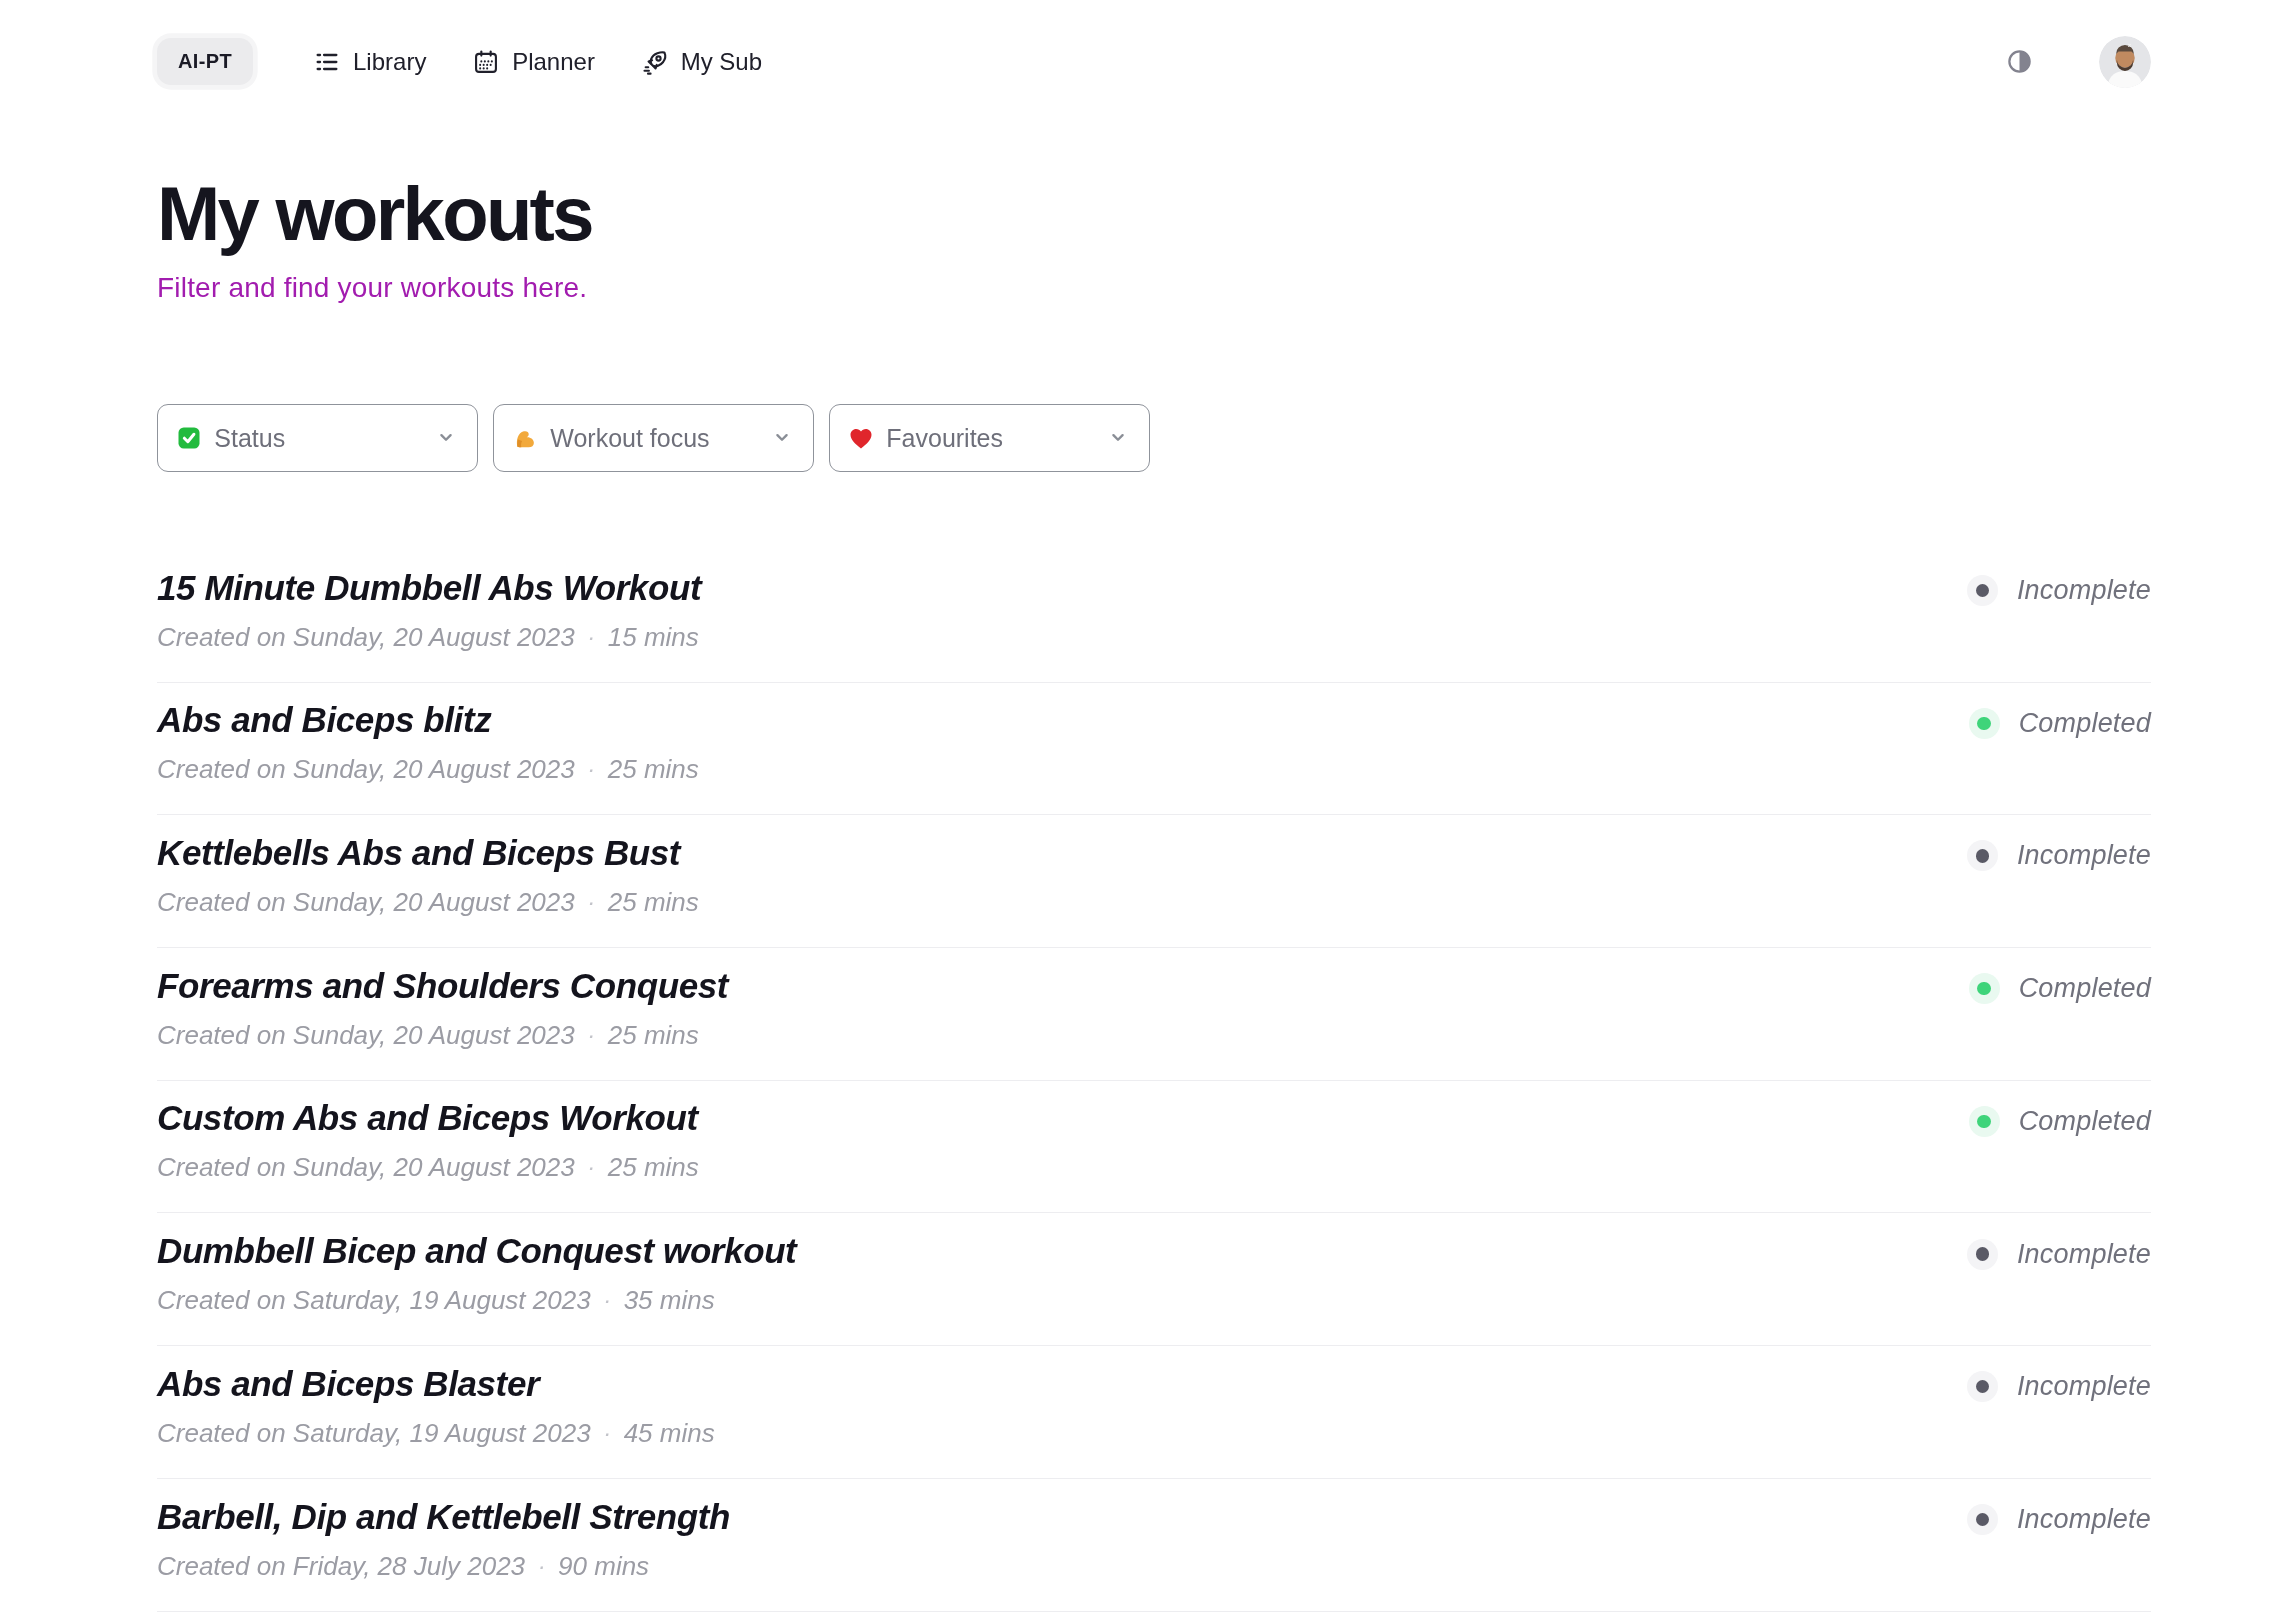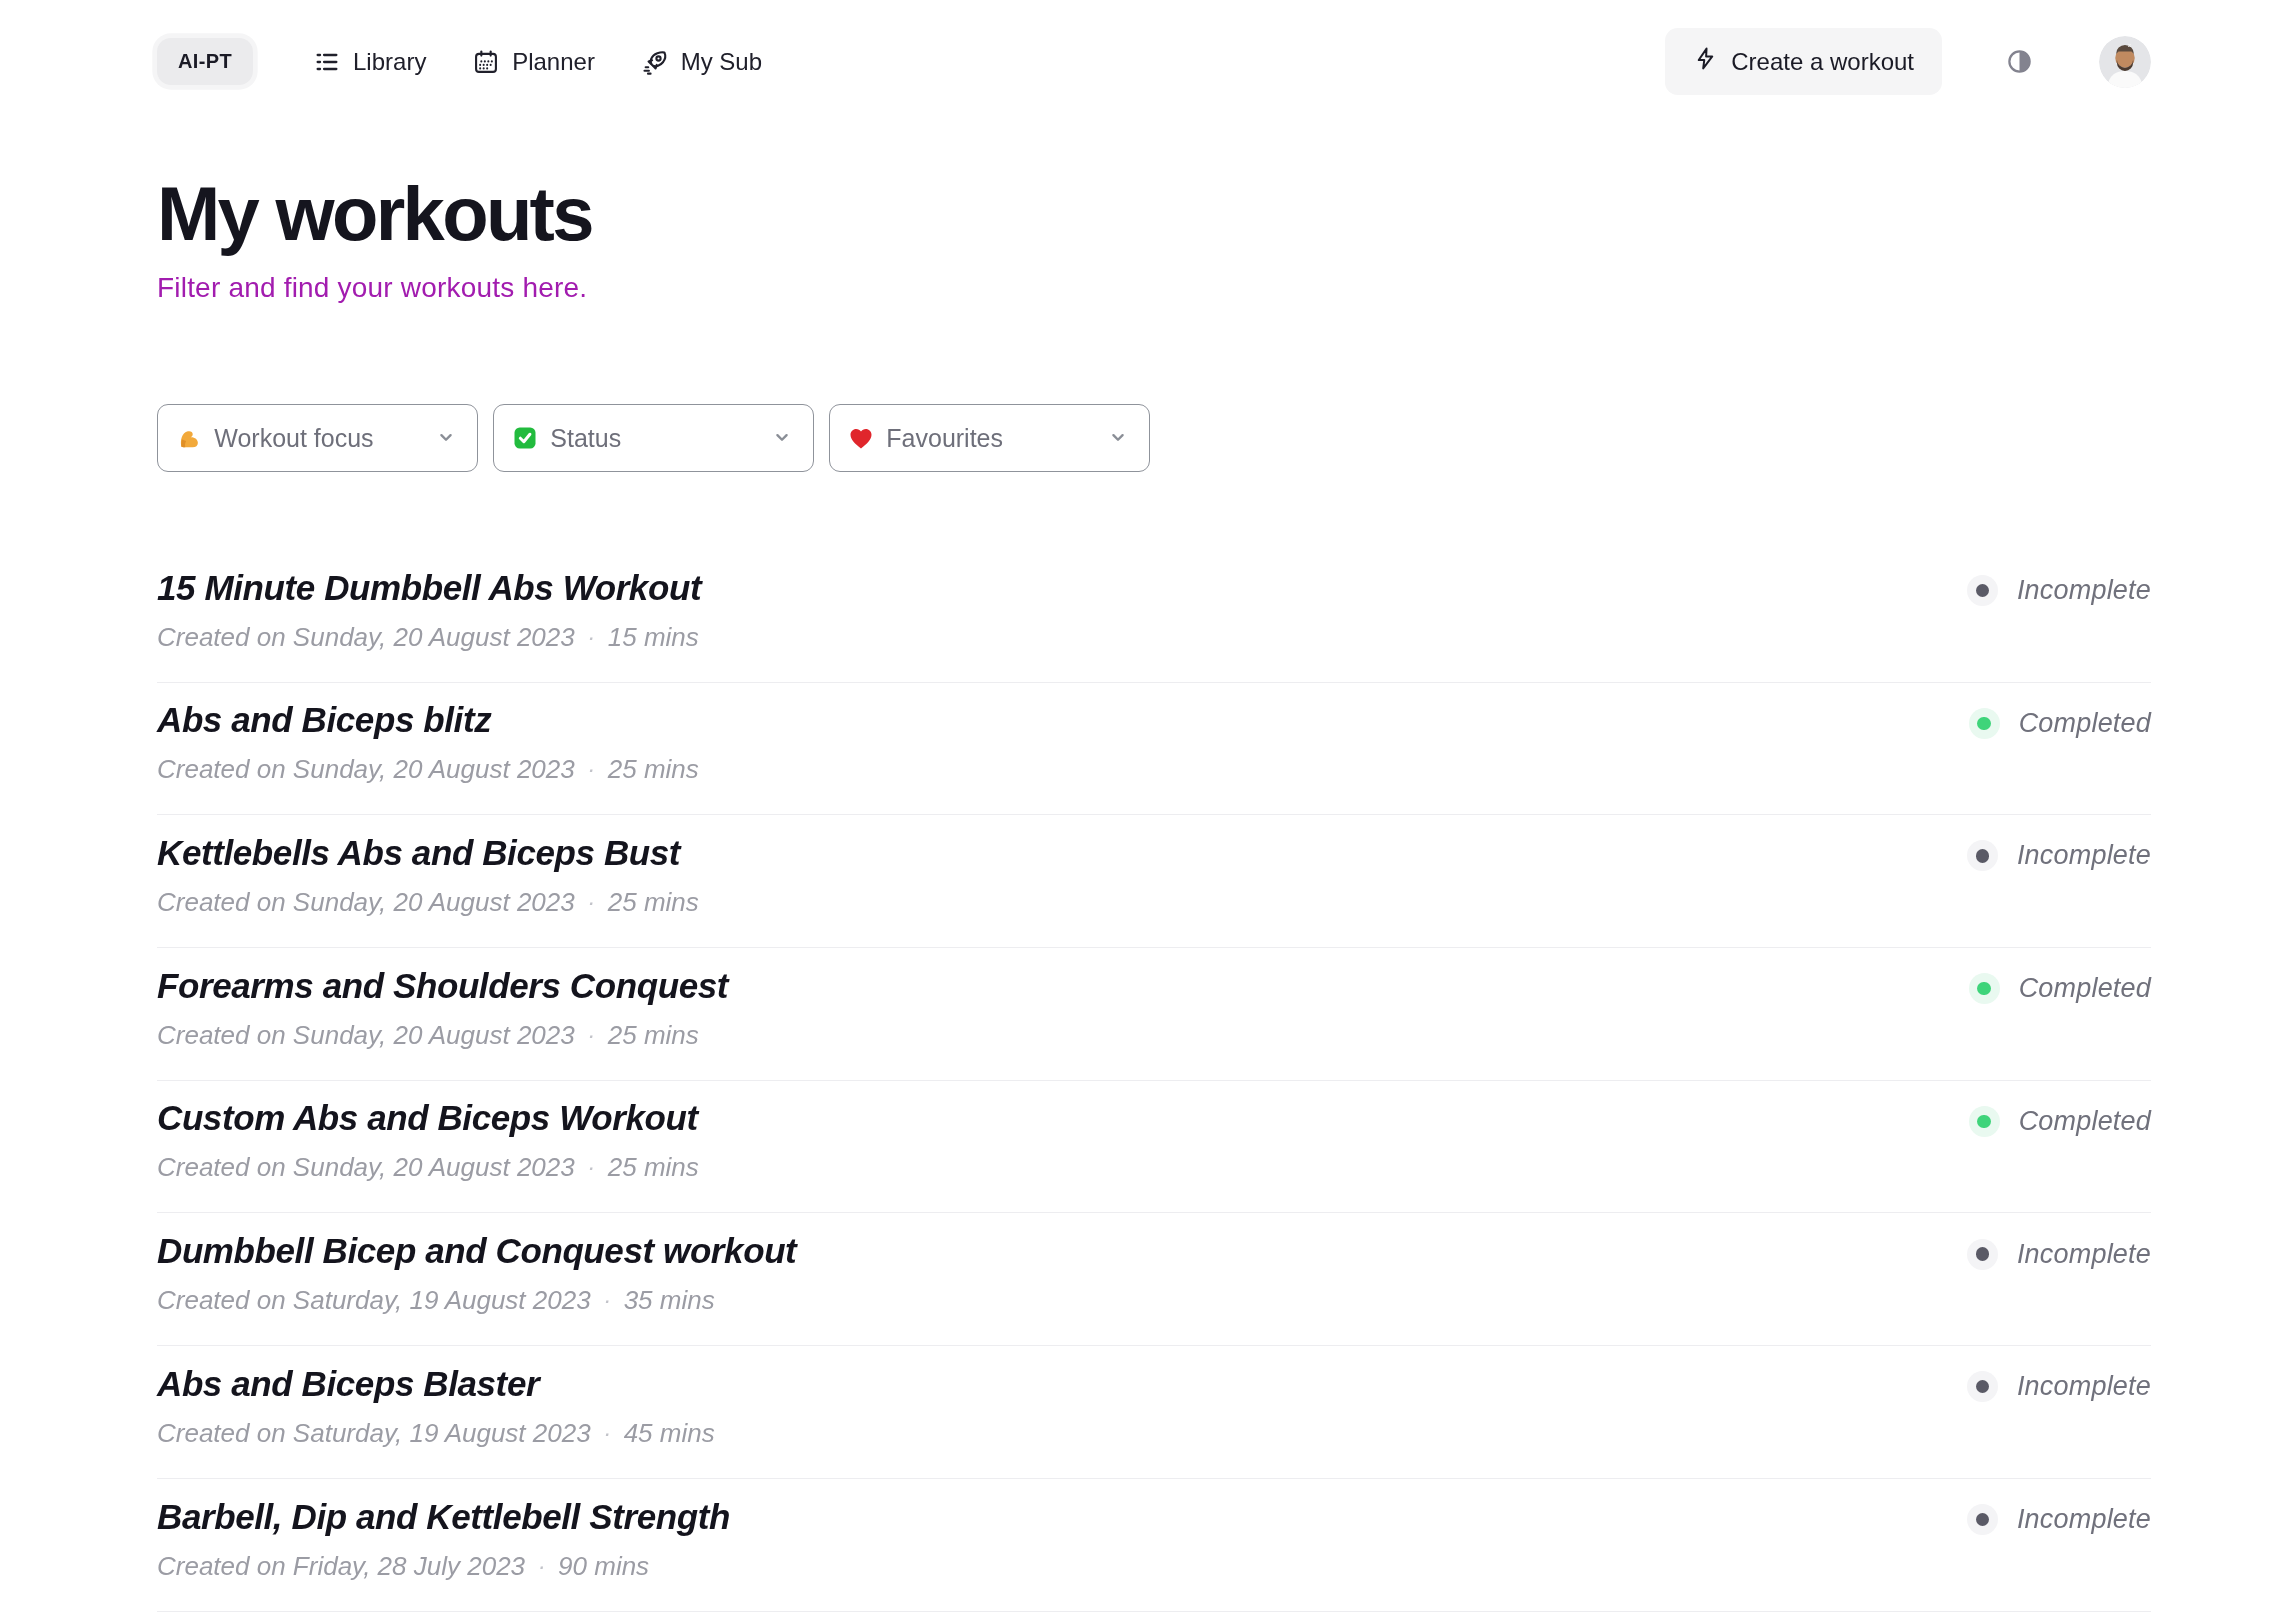--- a/index.html
+++ b/index.html
@@ -156,28 +156,20 @@
             <line x1="4" y1="16.5" x2="6.2" y2="16.5"></line>
             <line x1="3" y1="19.5" x2="6.8" y2="19.5"></line>
             <line x1="6" y1="22" x2="8.2" y2="22"></line>
           </svg>
         </span>
         <span class="lbl">My Sub</span>
       </div>
     </div>
 
     <div class="nav-right">
-      <button class="create-btn">
-        <span>
-          <svg width="25" height="25" viewBox="0 0 24 24" fill="none" stroke="#1b1b26" stroke-width="1.9" stroke-linejoin="round">
-            <path d="M13 2.5 L5.5 13.5 L10.8 13.5 L9.8 21.5 L18.5 10 L12.6 10 Z"></path>
-          </svg>
-        </span>
-        <span>Create a workout</span>
-      </button>
 
       <span class="theme-toggle">
         <svg width="27" height="27" viewBox="0 0 24 24">
           <circle cx="12" cy="12" r="9" fill="none" stroke="#83838f" stroke-width="2"></circle>
           <path d="M12 3 A9 9 0 0 1 12 21 Z" fill="#83838f"></path>
         </svg>
       </span>
 
       <span class="avatar">
         <svg width="52" height="52" viewBox="0 0 64 64">
@@ -200,50 +192,50 @@
   </div>
 
   <h1 class="page-title">My workouts</h1>
   <div class="page-subtitle">Filter and find your workouts here.</div>
 
   <div class="filters">
 
     <div class="filter">
       <span class="emoji-ico">
         <svg width="28" height="28" viewBox="0 0 24 24">
+          <rect x="3" y="3" width="18" height="18" rx="4.5" fill="#22bb3e"></rect>
+          <polyline points="8 12.2 11 15.2 16.2 8.8" fill="none" stroke="#ffffff" stroke-width="2.6" stroke-linecap="round" stroke-linejoin="round"></polyline>
+        </svg>
+      </span>
+      <span class="flabel">Status</span>
+      <span class="chev">
+        <svg width="22" height="22" viewBox="0 0 24 24" fill="none" stroke="#8a8e96" stroke-width="2.6" stroke-linecap="round" stroke-linejoin="round">
+            <polyline points="7 10 12 15 17 10"></polyline>
+          </svg>
+      </span>
+    </div>
+
+    <div class="filter">
+      <span class="emoji-ico">
+        <svg width="28" height="28" viewBox="0 0 24 24">
           <path d="M5.5 19.5 C4.2 14 6 7.5 11 6.3 C13.3 5.7 15.2 6.9 15.2 8.8 C15.2 10.4 14 11.6 12.3 11.6 C16.3 10.8 19.6 13 19.6 16.3 C19.6 18.6 17.8 20 15.2 20 L7.2 20 Z" fill="#f2a93b"></path>
           <path d="M5.5 19.5 C5.2 17.5 5.3 15.2 6 13.2 L9.5 14.5 C8.6 16.2 8.4 18.2 8.8 20 L7.2 20 Z" fill="#e08f27"></path>
         </svg>
       </span>
       <span class="flabel">Workout focus</span>
       <span class="chev">
         <svg width="22" height="22" viewBox="0 0 24 24" fill="none" stroke="#8a8e96" stroke-width="2.6" stroke-linecap="round" stroke-linejoin="round">
             <polyline points="7 10 12 15 17 10"></polyline>
           </svg>
       </span>
     </div>
 
     <div class="filter">
       <span class="emoji-ico">
         <svg width="28" height="28" viewBox="0 0 24 24">
-          <rect x="3" y="3" width="18" height="18" rx="4.5" fill="#22bb3e"></rect>
-          <polyline points="8 12.2 11 15.2 16.2 8.8" fill="none" stroke="#ffffff" stroke-width="2.6" stroke-linecap="round" stroke-linejoin="round"></polyline>
-        </svg>
-      </span>
-      <span class="flabel">Status</span>
-      <span class="chev">
-        <svg width="22" height="22" viewBox="0 0 24 24" fill="none" stroke="#8a8e96" stroke-width="2.6" stroke-linecap="round" stroke-linejoin="round">
-            <polyline points="7 10 12 15 17 10"></polyline>
-          </svg>
-      </span>
-    </div>
-
-    <div class="filter">
-      <span class="emoji-ico">
-        <svg width="28" height="28" viewBox="0 0 24 24">
           <path d="M12 21 C7 17 3 13.5 3 9.2 C3 6.3 5.2 4.2 7.9 4.2 C9.6 4.2 11.1 5.1 12 6.5 C12.9 5.1 14.4 4.2 16.1 4.2 C18.8 4.2 21 6.3 21 9.2 C21 13.5 17 17 12 21 Z" fill="#e0262c"></path>
         </svg>
       </span>
       <span class="flabel">Favourites</span>
       <span class="chev">
         <svg width="22" height="22" viewBox="0 0 24 24" fill="none" stroke="#8a8e96" stroke-width="2.6" stroke-linecap="round" stroke-linejoin="round">
             <polyline points="7 10 12 15 17 10"></polyline>
           </svg>
       </span>
     </div>

